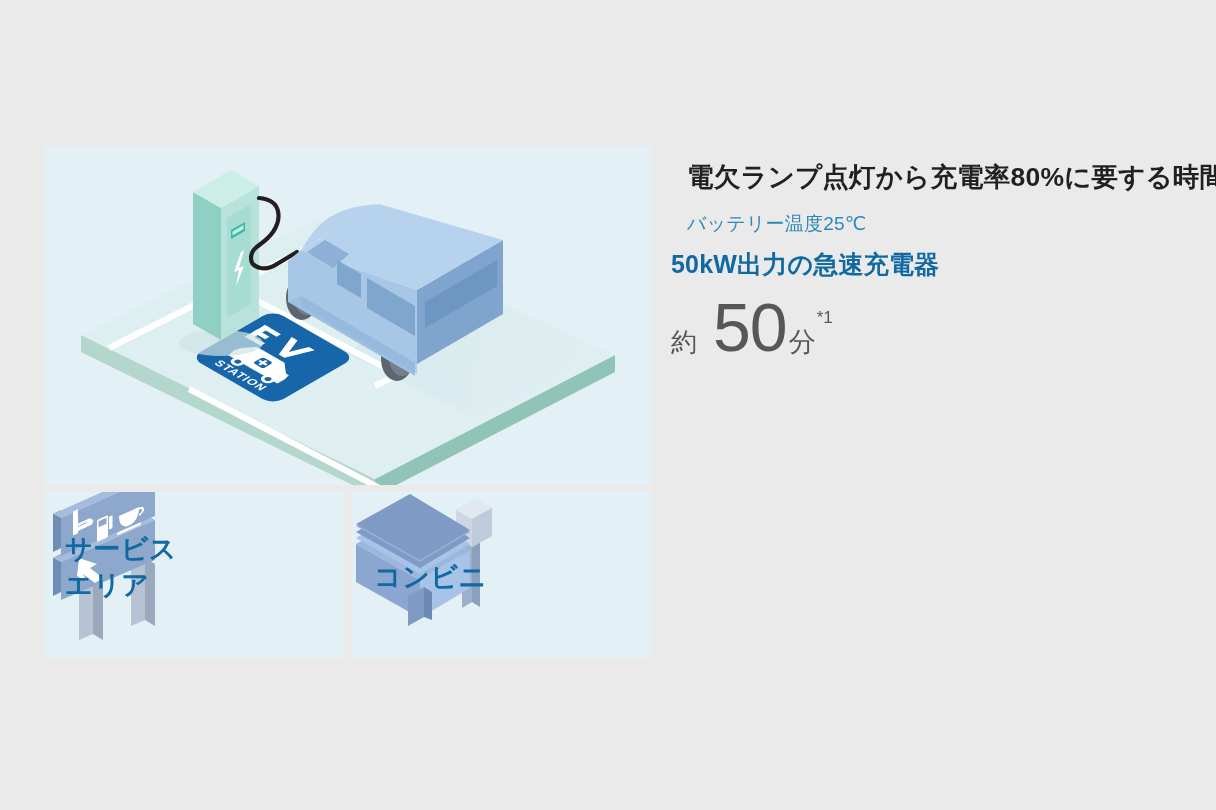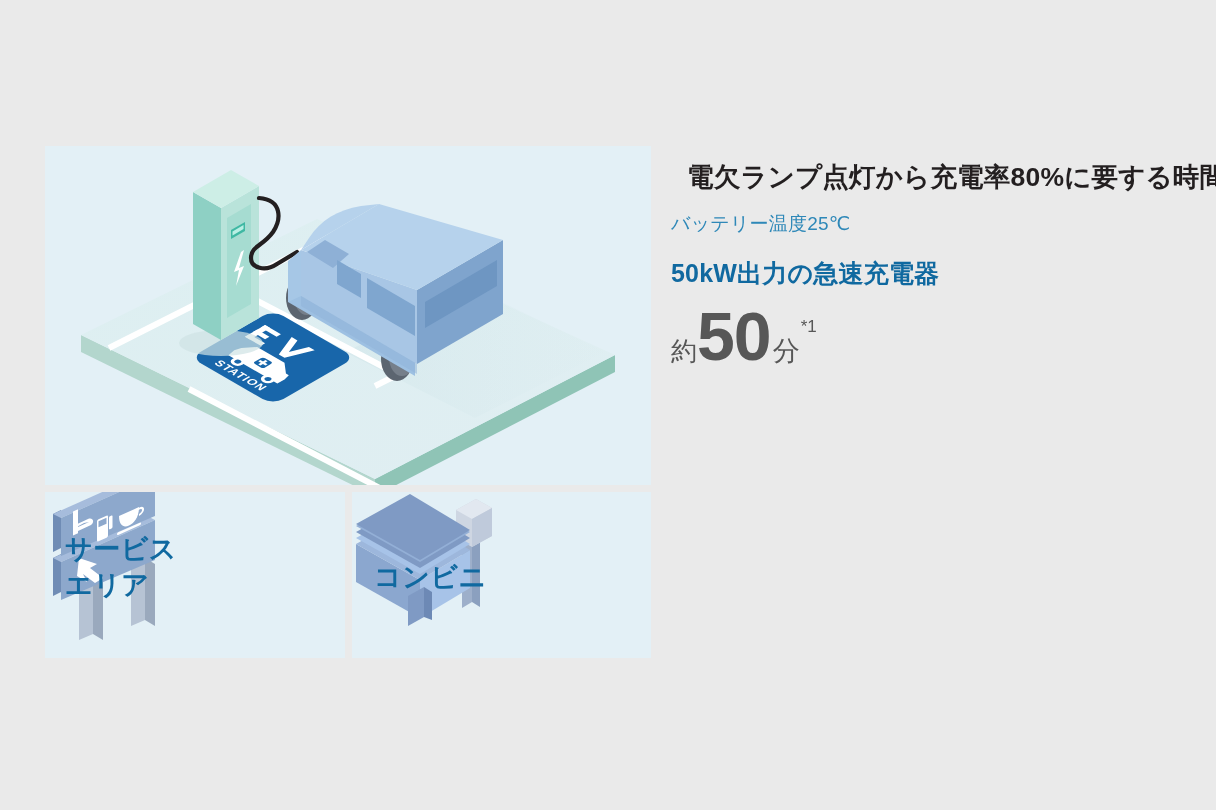--- a/index.html
+++ b/index.html
@@ -74,48 +74,48 @@
     letter-spacing: 0.2px;
     line-height: 1.2;
     margin: 16px;
     white-space: nowrap;
   }
   #condition-note {
     color: #2e88b8;
     font-size: 19px;
     font-weight: normal;
     letter-spacing: 0.2px;
-    margin: 19px 0 0 0;
+    margin: 19px 0 0 16px;
     line-height: 1.2;
   }
   #charger-spec {
     color: #1069a0;
     font-size: 25px;
     font-weight: bold;
     letter-spacing: 0.2px;
-    margin: 22px 0 0 0;
+    margin: 13px 0 0 0;
     line-height: 1.2;
   }
   #duration-row {
     margin: 16px 0 0 0;
     display: flex;
     align-items: baseline;
     color: #575757;
     line-height: 1;
   }
   .dur-approx {
     font-size: 26px;
     font-weight: normal;
     letter-spacing: 0px;
   }
   .dur-value {
     font-size: 68px;
-    font-weight: bold;
+    font-weight: normal;
     letter-spacing: -1px;
-    margin-left: 0;
+    margin-left: 16px;
     line-height: 0.95;
   }
   .dur-unit {
     font-size: 27px;
     font-weight: normal;
     margin-left: 2px;
   }
   .dur-footnote {
     font-size: 17px;
     font-weight: normal;

